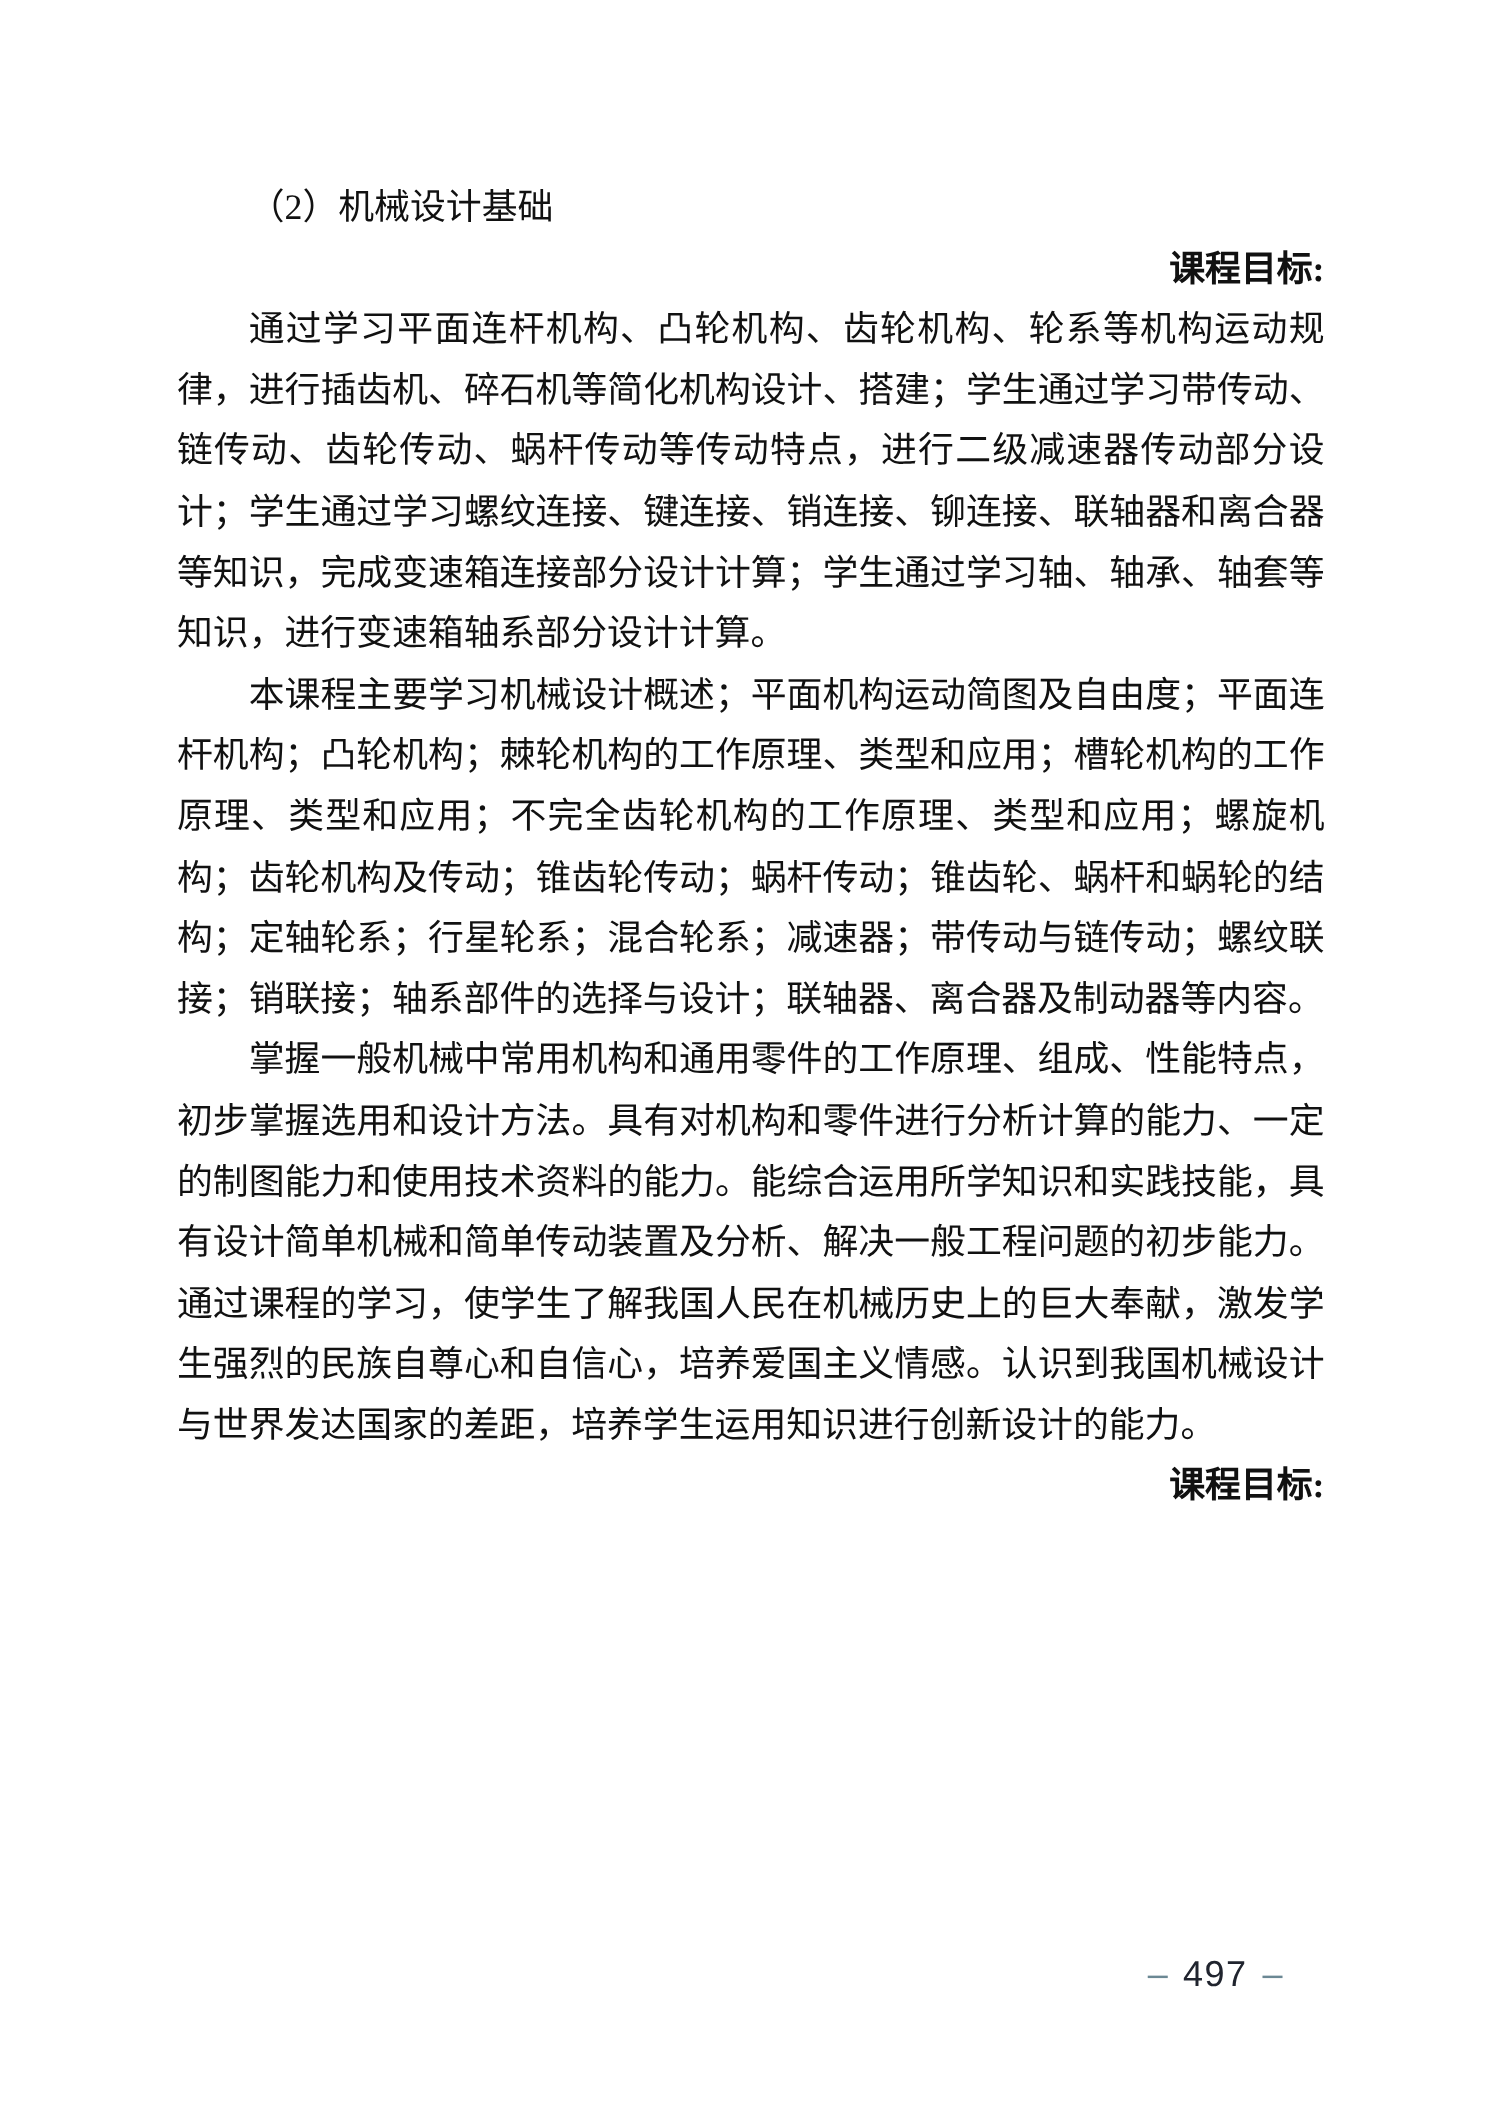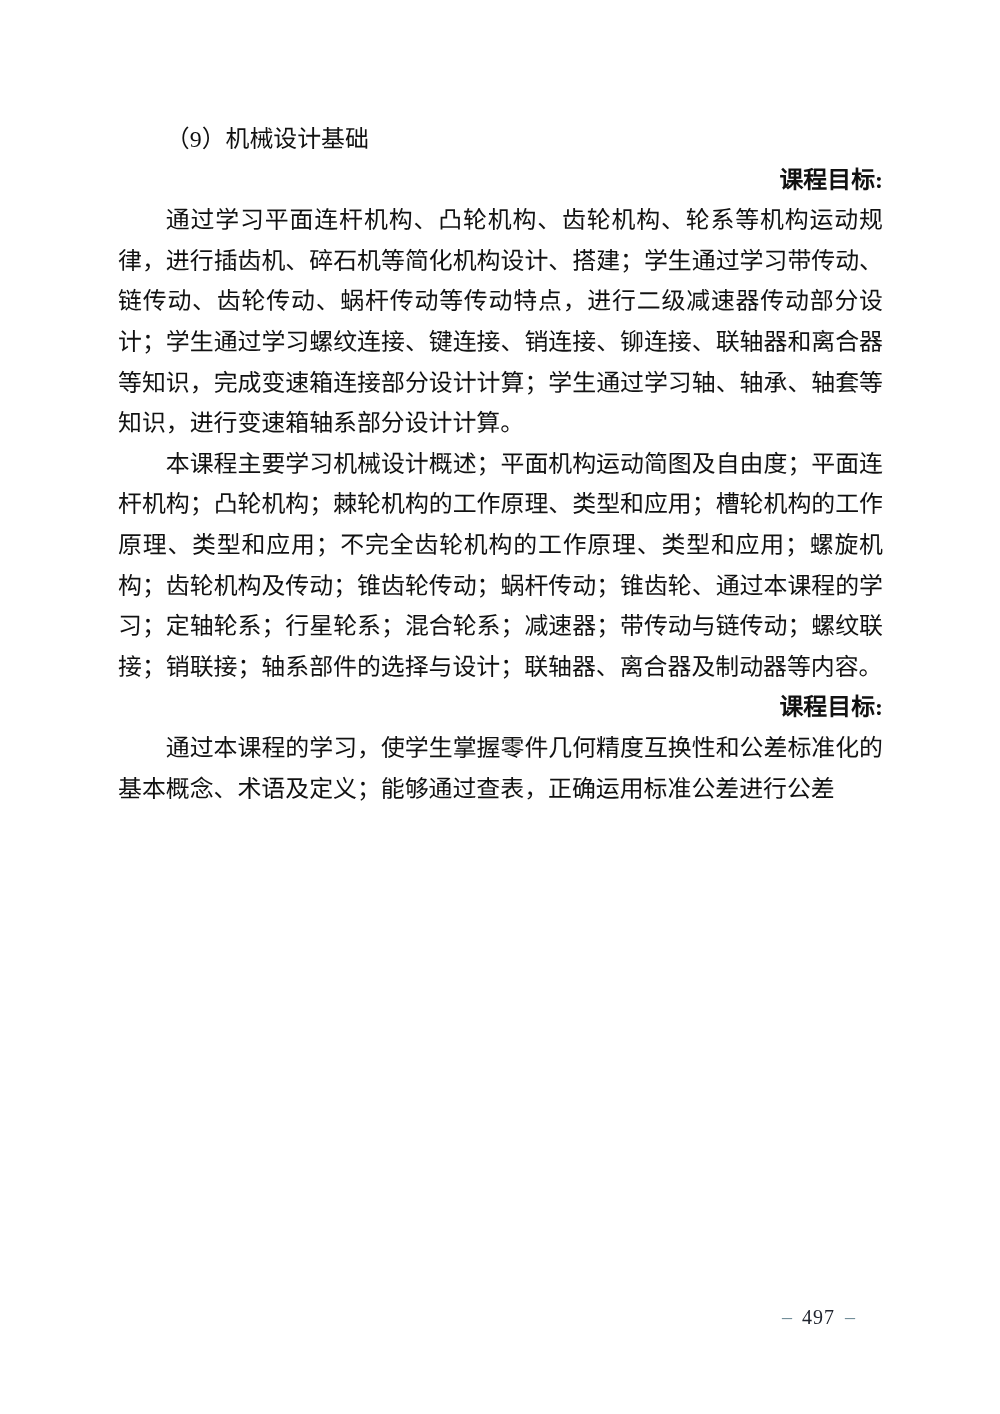--- a/index.html
+++ b/index.html
@@ -42,45 +42,45 @@
   }
   .heading {
     font-weight: 700;
     text-align: right;
     font-family: "Liberation Serif", "DejaVu Serif", serif;
   }
   .footer {
     position: absolute;
     top: 1304px;
     right: 135px;
-    font-size: 20px;
+    font-size: 24px;
     line-height: 26px;
-    font-family: Liberation Serif, serif;
+    font-family: Liberation Sans, sans-serif;
     white-space: nowrap;
   }
   .footer .dash {
     color: #6b8894;
     margin: 0 10px;
   }
   .footer .num {
     color: #20242e;
     letter-spacing: 1px;
   }
 </style>
 </head>
 <body>
 
 <div class="page">
 
   <div class="text-block">
-    <p class="item">（9）机械设计基础</p>
+    <p class="item">（2）机械设计基础</p>
     <p class="heading">课程目标:</p>
     <p class="para">通过学习平面连杆机构、凸轮机构、齿轮机构、轮系等机构运动规律，进行插齿机、碎石机等简化机构设计、搭建；学生通过学习带传动、链传动、齿轮传动、蜗杆传动等传动特点，进行二级减速器传动部分设计；学生通过学习螺纹连接、键连接、销连接、铆连接、联轴器和离合器等知识，完成变速箱连接部分设计计算；学生通过学习轴、轴承、轴套等知识，进行变速箱轴系部分设计计算。</p>
-    <p class="para">本课程主要学习机械设计概述；平面机构运动简图及自由度；平面连杆机构；凸轮机构；棘轮机构的工作原理、类型和应用；槽轮机构的工作原理、类型和应用；不完全齿轮机构的工作原理、类型和应用；螺旋机构；齿轮机构及传动；锥齿轮传动；蜗杆传动；锥齿轮、通过本课程的学习；定轴轮系；行星轮系；混合轮系；减速器；带传动与链传动；螺纹联接；销联接；轴系部件的选择与设计；联轴器、离合器及制动器等内容。</p>
+    <p class="para">本课程主要学习机械设计概述；平面机构运动简图及自由度；平面连杆机构；凸轮机构；棘轮机构的工作原理、类型和应用；槽轮机构的工作原理、类型和应用；不完全齿轮机构的工作原理、类型和应用；螺旋机构；齿轮机构及传动；锥齿轮传动；蜗杆传动；锥齿轮、蜗杆和蜗轮的结构；定轴轮系；行星轮系；混合轮系；减速器；带传动与链传动；螺纹联接；销联接；轴系部件的选择与设计；联轴器、离合器及制动器等内容。</p>
+    <p class="para">掌握一般机械中常用机构和通用零件的工作原理、组成、性能特点，初步掌握选用和设计方法。具有对机构和零件进行分析计算的能力、一定的制图能力和使用技术资料的能力。能综合运用所学知识和实践技能，具有设计简单机械和简单传动装置及分析、解决一般工程问题的初步能力。通过课程的学习，使学生了解我国人民在机械历史上的巨大奉献，激发学生强烈的民族自尊心和自信心，培养爱国主义情感。认识到我国机械设计与世界发达国家的差距，培养学生运用知识进行创新设计的能力。</p>
     <p class="heading">课程目标:</p>
-    <p class="para">通过本课程的学习，使学生掌握零件几何精度互换性和公差标准化的基本概念、术语及定义；能够通过查表，正确运用标准公差进行公差</p>
   </div>
 
   <div class="footer">
     <span class="dash">–</span><span class="num">497</span><span class="dash">–</span>
   </div>
 
 </div>
 
 </body></html>

